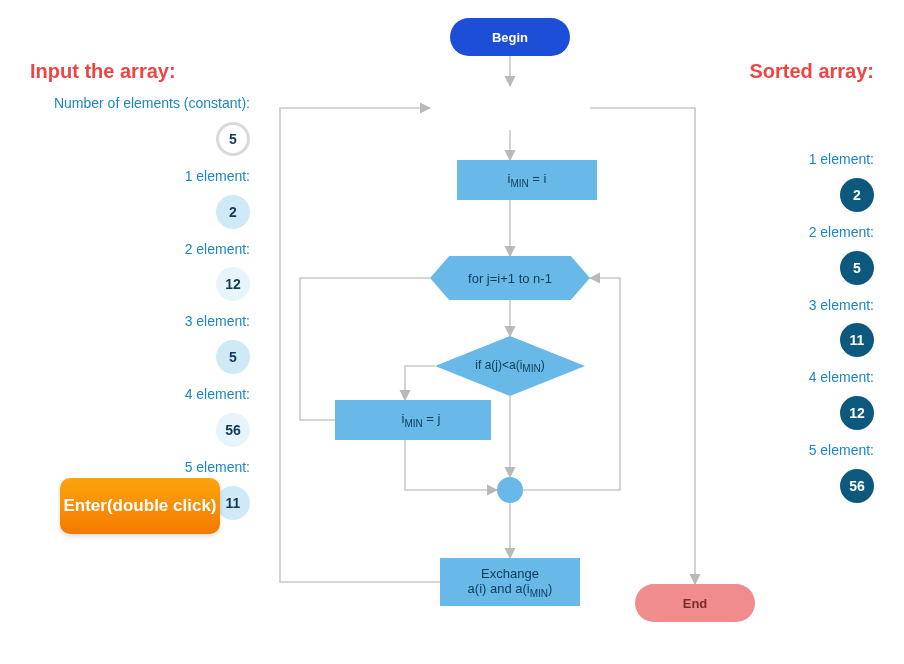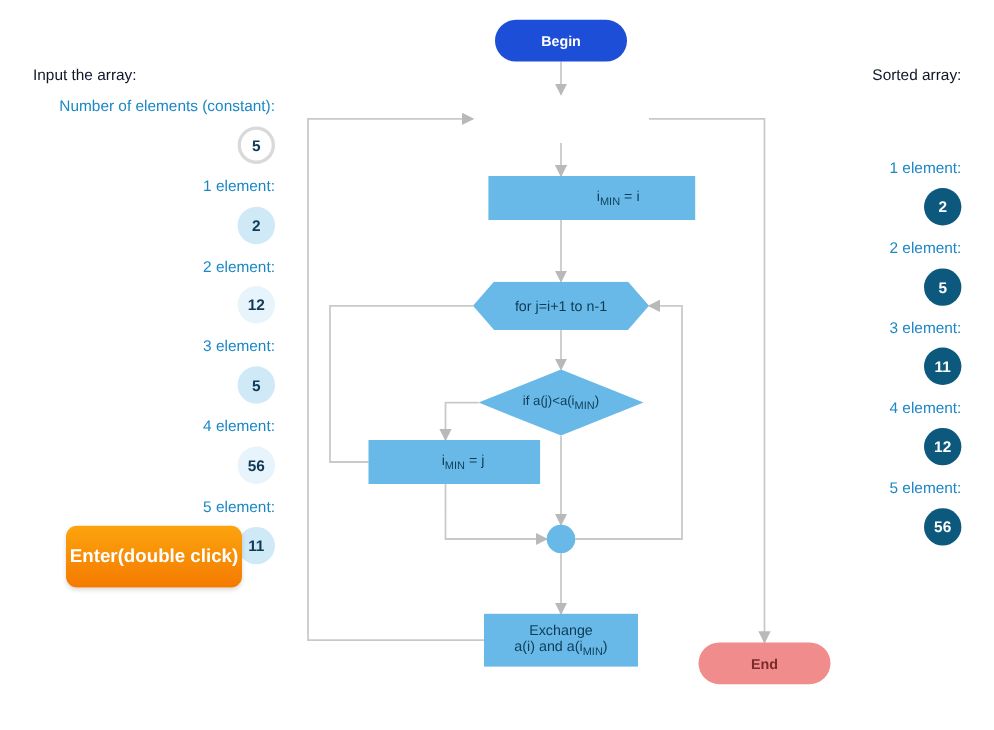--- a/index.html
+++ b/index.html
@@ -6,23 +6,23 @@
     margin: 0;
     padding: 0;
     font-family: -apple-system, BlinkMacSystemFont, "Segoe UI", Arial, sans-serif;
     background: #fff;
     width: 904px;
     height: 664px;
     position: relative;
     overflow: hidden;
   }
   .panel-title {
-    color: #0f172a;
-    font-weight: 400;
-    font-size: 14px;
+    color: #ef4444;
+    font-weight: 700;
+    font-size: 20px;
   }
   .input-panel {
     position: absolute;
     left: 30px;
     top: 60px;
     width: 220px;
   }
   .output-panel {
     position: absolute;
     right: 30px;
@@ -244,21 +244,21 @@
   <div class="row">
     <div class="row-label">5 element:</div>
     <div class="circ circ-output">56</div>
   </div>
 </div>
 
 <div class="flow">
   <div class="shape terminator t-begin" style="left:210px; top:18px;">Begin</div>
 
 
-  <div class="shape process" style="left:204px; top:160px;padding-left:48px;">
+  <div class="shape process" style="left:217px; top:160px;">
     <span>
       <span>i</span><span class="sub">MIN</span><span> = i</span>
     </span>
   </div>
 
   <div class="shape hexagon" style="left:190px; top:256px;">for j=i+1 to n-1</div>
 
   <div class="shape decision" style="left:195px; top:336px;">
     <span style="font-size:12px">
       <span>if a(j)&lt;a(i</span><span class="sub">MIN</span><span>)</span>

